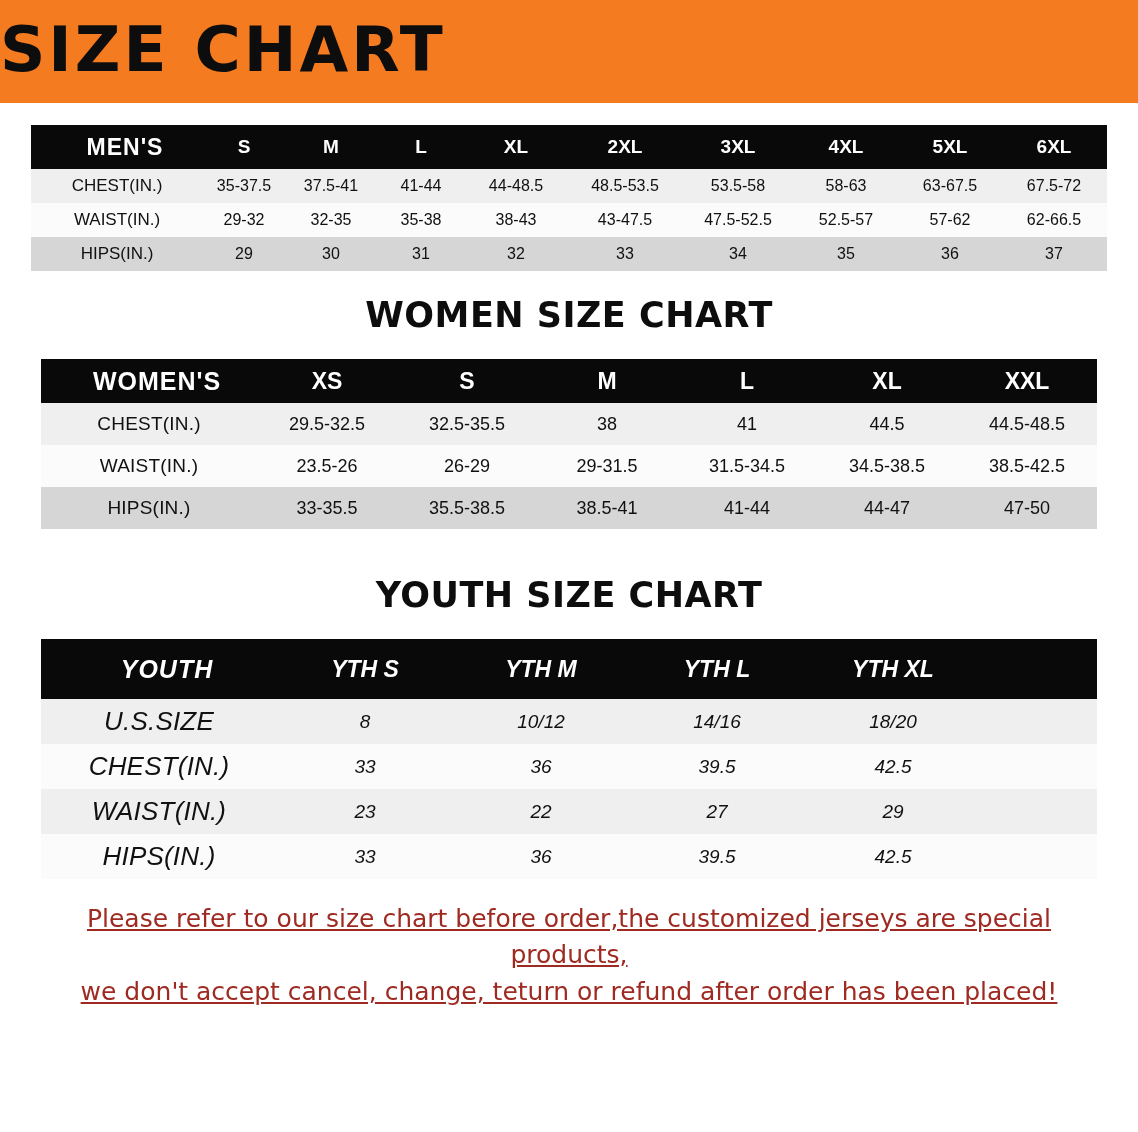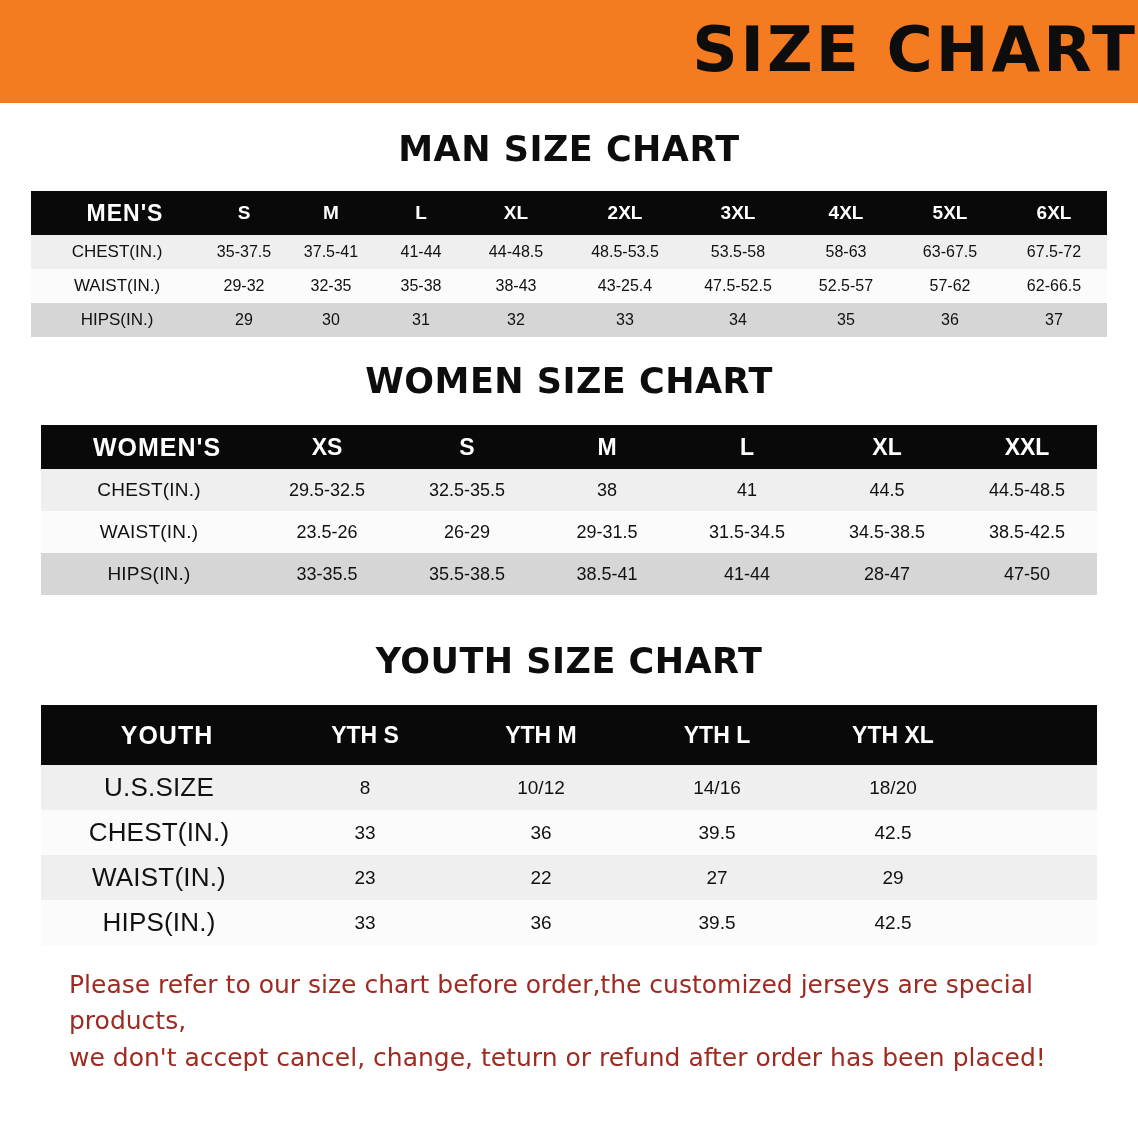--- a/index.html
+++ b/index.html
@@ -22,21 +22,21 @@
     background: #ffffff;
   }
 
   
   .banner {
     width: 100%;
     height: 103px;
     background: #f47b20;
     display: flex;
     align-items: center;
-    justify-content: flex-end;
+    justify-content: flex-start;
     box-sizing: border-box;
   }
   .banner-title {
     font-family: "DejaVu Sans", sans-serif;
     font-weight: bold;
     font-size: 63px;
     letter-spacing: 3px;
     color: #0d0d0d;
     line-height: 1;
     padding-bottom: 4px;
@@ -97,48 +97,48 @@
   #men-table td.row-label { font-size: 17px; letter-spacing: 0px; }
 
   
   #women-table { width: 1056px; margin-top: 24px; }
   #women-table thead th { height: 44px; font-size: 23px; }
   #women-table thead th.hdr-label { font-size: 25px; }
   #women-table td { height: 42px; font-size: 18px; }
   #women-table td.row-label { font-size: 19px; }
 
   
-  #youth-table { width: 1056px; margin-top: 24px; }
+  #youth-table { width: 1056px; margin-top: 24px; font-style: italic; }
   #youth-table thead th { height: 60px; font-size: 23px; }
   #youth-table thead th.hdr-label { font-size: 25px; }
   #youth-table td { height: 45px; font-size: 19px; }
   #youth-table td.row-label { font-size: 26px; }
 
   
   .note {
     margin: 22px auto 0 auto;
     width: 1000px;
-    text-align: left;
+    text-align: center;
     color: #9e2a21;
     font-family: "DejaVu Sans", sans-serif;
     font-size: 25px;
     line-height: 1.45;
+    text-decoration: underline;
   }
   .note-line { display: block; }
 </style>
 </head>
 <body>
 
 <div class="page">
 
   <div class="banner">
     <div class="banner-title">SIZE CHART</div>
   </div>
 
-  <div class="section-title" id="man-title">MAN SIZE CHART</div>
   <table class="chart-table" id="men-table">
     <colgroup>
       <col style="width:172px">
       <col style="width:82px">
         <col style="width:92px">
         <col style="width:88px">
       <col style="width:102px">
         <col style="width:116px">
         <col style="width:110px">
       <col style="width:106px">
@@ -171,21 +171,21 @@
         <td>58-63</td>
         <td>63-67.5</td>
         <td>67.5-72</td>
       </tr>
       <tr class="band-white">
         <td class="row-label">WAIST(IN.)</td>
         <td>29-32</td>
         <td>32-35</td>
         <td>35-38</td>
         <td>38-43</td>
-        <td>43-25.4</td>
+        <td>43-47.5</td>
         <td>47.5-52.5</td>
         <td>52.5-57</td>
         <td>57-62</td>
         <td>62-66.5</td>
       </tr>
       <tr class="band-dark">
         <td class="row-label">HIPS(IN.)</td>
         <td>29</td>
         <td>30</td>
         <td>31</td>
@@ -239,21 +239,21 @@
         <td>31.5-34.5</td>
         <td>34.5-38.5</td>
         <td>38.5-42.5</td>
       </tr>
       <tr class="band-dark">
         <td class="row-label">HIPS(IN.)</td>
         <td>33-35.5</td>
         <td>35.5-38.5</td>
         <td>38.5-41</td>
         <td>41-44</td>
-        <td>28-47</td>
+        <td>44-47</td>
         <td>47-50</td>
       </tr>
     </tbody>
   </table>
 
   <div class="section-title" id="youth-title">YOUTH SIZE CHART</div>
   <table class="chart-table" id="youth-table">
     <colgroup>
       <col style="width:236px">
       <col style="width:176px">

